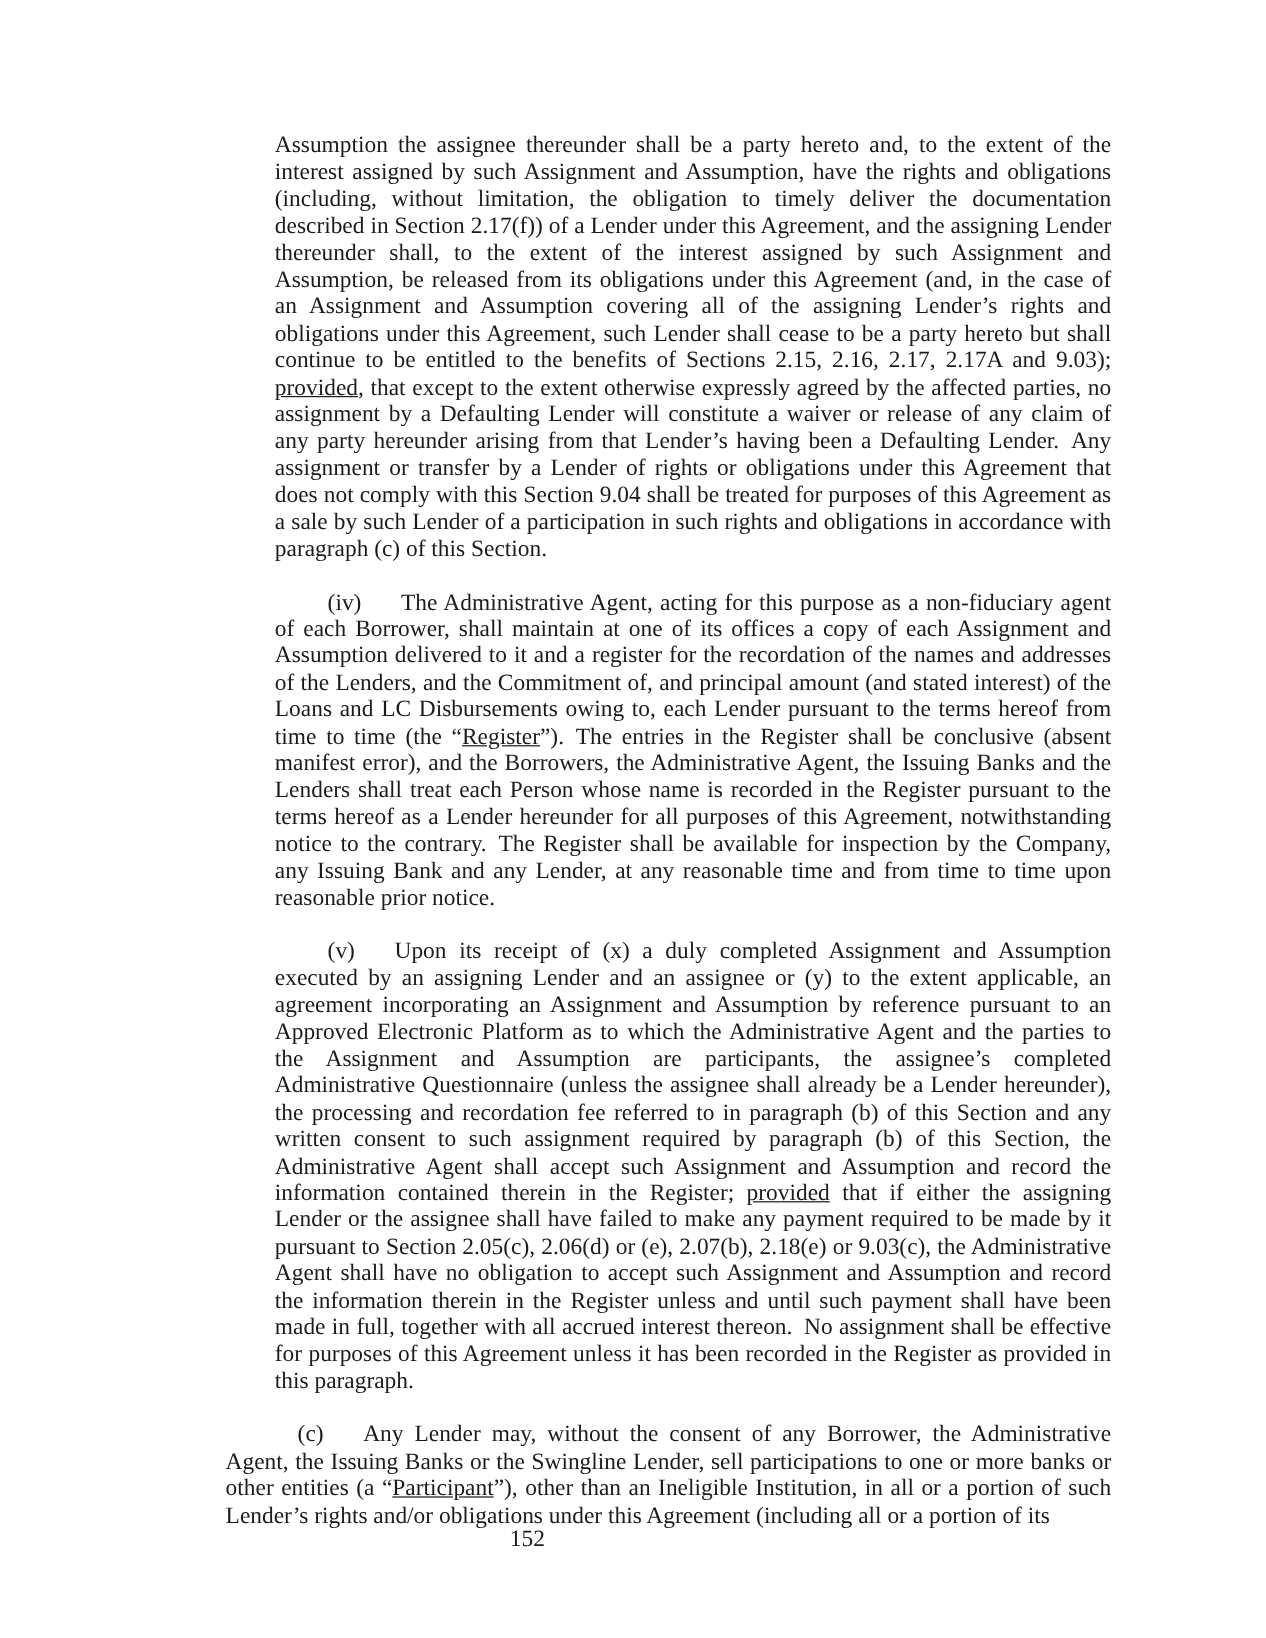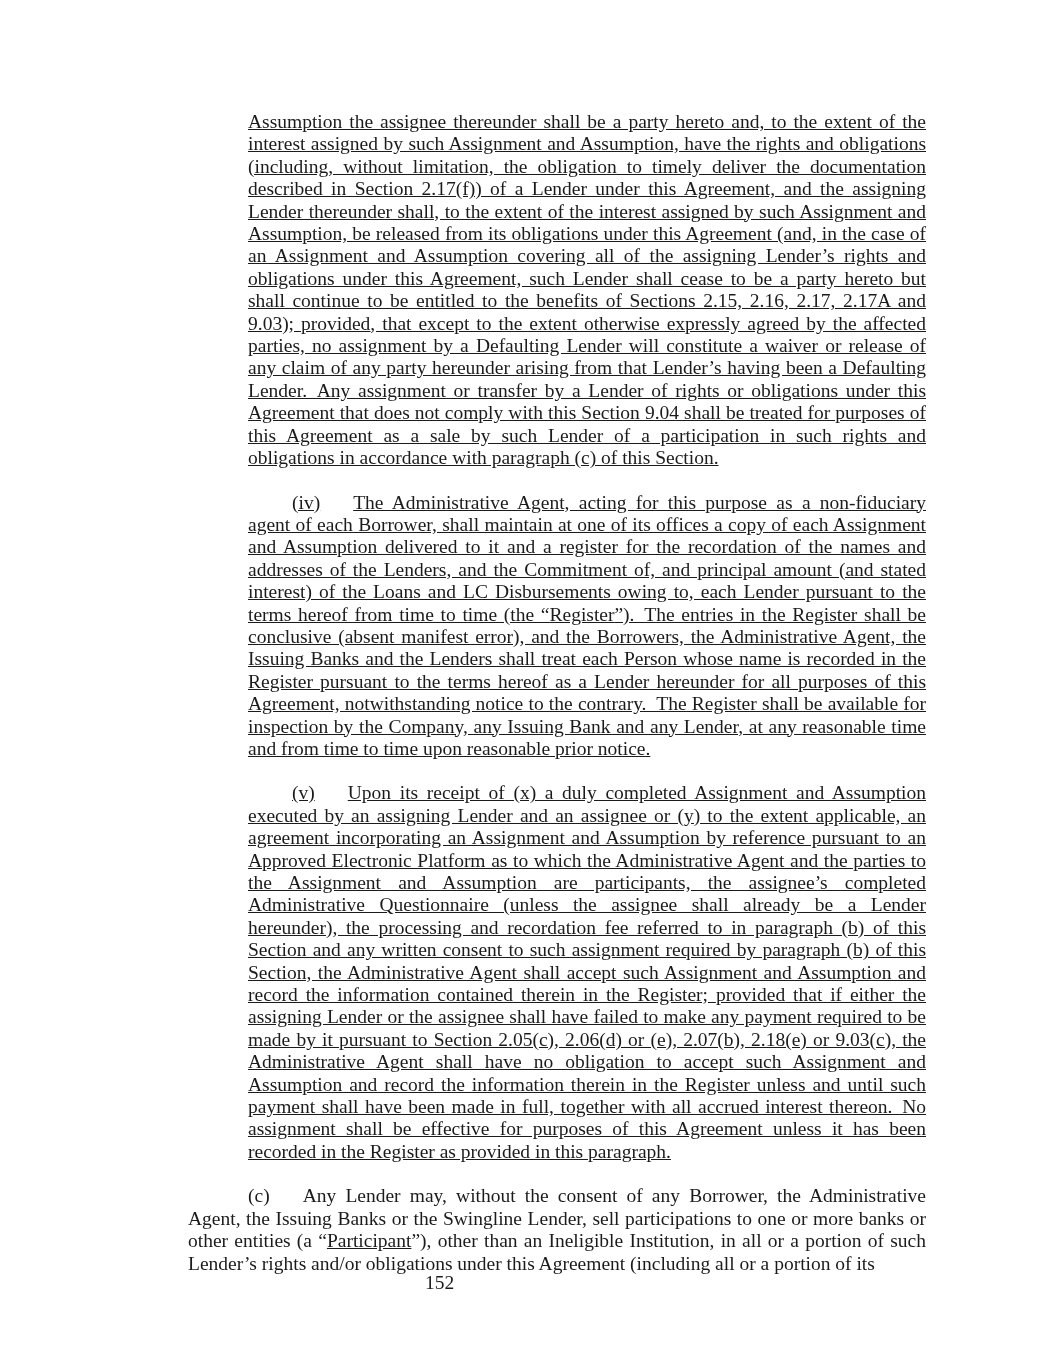--- a/index.html
+++ b/index.html
@@ -22,22 +22,21 @@
   }
   .doc-body {
     width: 738px;
   }
   p.para {
     margin: 0 0 22px 0;
     text-align: justify;
     text-justify: inter-word;
   }
   p.para.indented {
-    margin-left: 60px;
-    text-decoration: underline;
+    margin-left: 41px;
   }
   p.para.has-label {
     text-indent: 44px;
   }
   p.para.full-width.has-label {
     text-indent: 60px;
     font-family: Liberation Serif, serif;
   }
   .para-label {
     margin-right: 33px;

